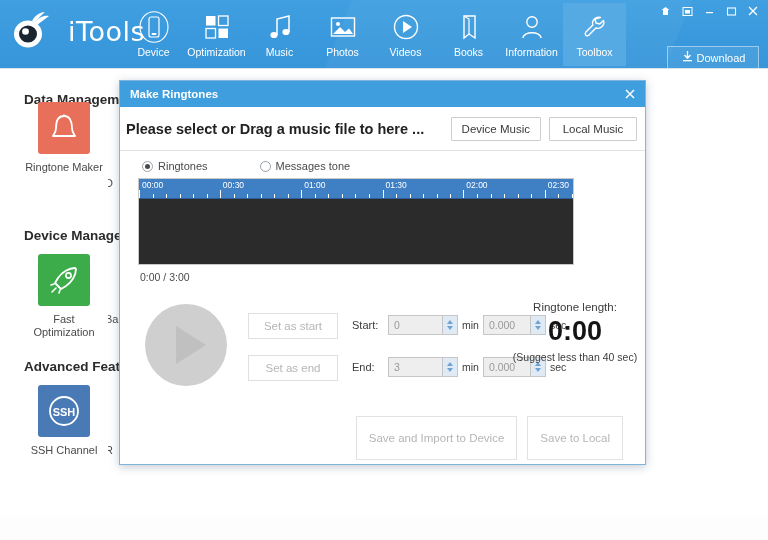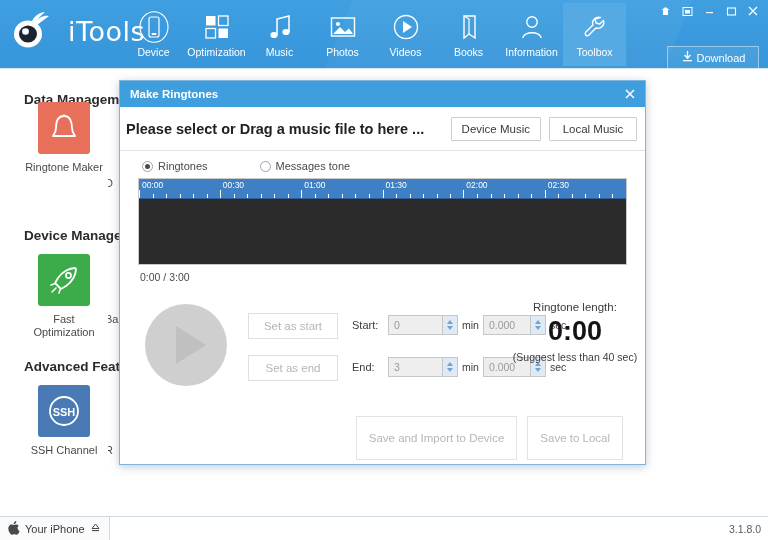--- a/index.html
+++ b/index.html
@@ -161,21 +161,21 @@
   .radio .dot {
     width: 11px; height: 11px; border-radius: 50%;
     border: 1px solid #9aa3ab; background: #fff;
     display:flex; align-items:center; justify-content:center;
   }
   .radio .dot i {
     width: 5px; height: 5px; border-radius: 50%; background: #4a4a4a; display:block;
   }
 
   .wave-wrap {
-    margin: 0 18px; width: 489px; height: 87px;
+    margin: 0 18px; width: 436px; height: 87px;
     border: 1px solid #c9c9c9; background: #2b2b2b;
     overflow: hidden;
   }
   .ruler {
     position: relative; height: 20px; background: #3f7fc4;
     border-bottom: 1px solid #2b5f99;
   }
   .ruler .lbl {
     position: absolute; top: 1px; color: #ffffff; font-size: 8.5px;
     font-family: "Liberation Sans", sans-serif;
@@ -456,40 +456,20 @@
       </div>
       <div class="tile-label">SSH Channel</div>
     </div>
 
     <div class="tile" style="left:108px; top:316px; width:30px; overflow:hidden;">
       <div class="tile-icon" style="background:#4a7ab5; opacity:0;"></div>
       <div class="tile-label" style="width:40px; text-align:left; margin-left:4px;">R</div>
     </div>
   </div>
 
-  <div class="statusbar">
-    <div class="status-left">
-      <span>
-        <svg width="12" height="14" viewBox="0 0 12 14">
-          <path d="M9.4 7.4 c0-1.7 1.3-2.5 1.4-2.6 -0.8-1.1-2-1.3-2.4-1.3 -1-0.1-2 0.6-2.5 0.6 -0.5 0-1.3-0.6-2.2-0.6 -1.1 0-2.2 0.7-2.8 1.7 -1.2 2.1-0.3 5.2 0.9 6.9 0.6 0.8 1.3 1.8 2.2 1.7 0.9 0 1.2-0.6 2.3-0.6 1.1 0 1.3 0.6 2.3 0.6 0.9 0 1.5-0.8 2.1-1.7 0.7-1 0.9-1.9 0.9-2 0-0.1-1.8-0.7-1.8-2.7Z" fill="#4a4a4a"></path>
-          <path d="M7.6 2.3 c0.5-0.6 0.8-1.4 0.7-2.2 -0.7 0-1.5 0.5-2 1.1 -0.4 0.5-0.8 1.3-0.7 2.1 0.8 0.1 1.5-0.4 2-1Z" fill="#4a4a4a"></path>
-        </svg>
-      </span>
-      <span>Your iPhone</span>
-      <span>
-        <svg width="11" height="11" viewBox="0 0 11 11">
-          <path d="M5.5 2 L9 6.5 H2 Z" fill="none" stroke="#4a4a4a" stroke-width="1"></path>
-          <rect x="2" y="8" width="7" height="1.1" fill="#4a4a4a"></rect>
-        </svg>
-      </span>
-    </div>
-    <div class="status-field">
-      <span>3.1.8.0</span>
-    </div>
-  </div>
 
   <div class="dialog">
 
     <div class="dialog-title">
       <span class="t">Make Ringtones</span>
       <span class="dialog-close">
         <svg width="12" height="12" viewBox="0 0 12 12">
             <path d="M2 2 L10 10 M10 2 L2 10" stroke="#ffffff" stroke-width="1.5"></path>
           </svg>
       </span>

